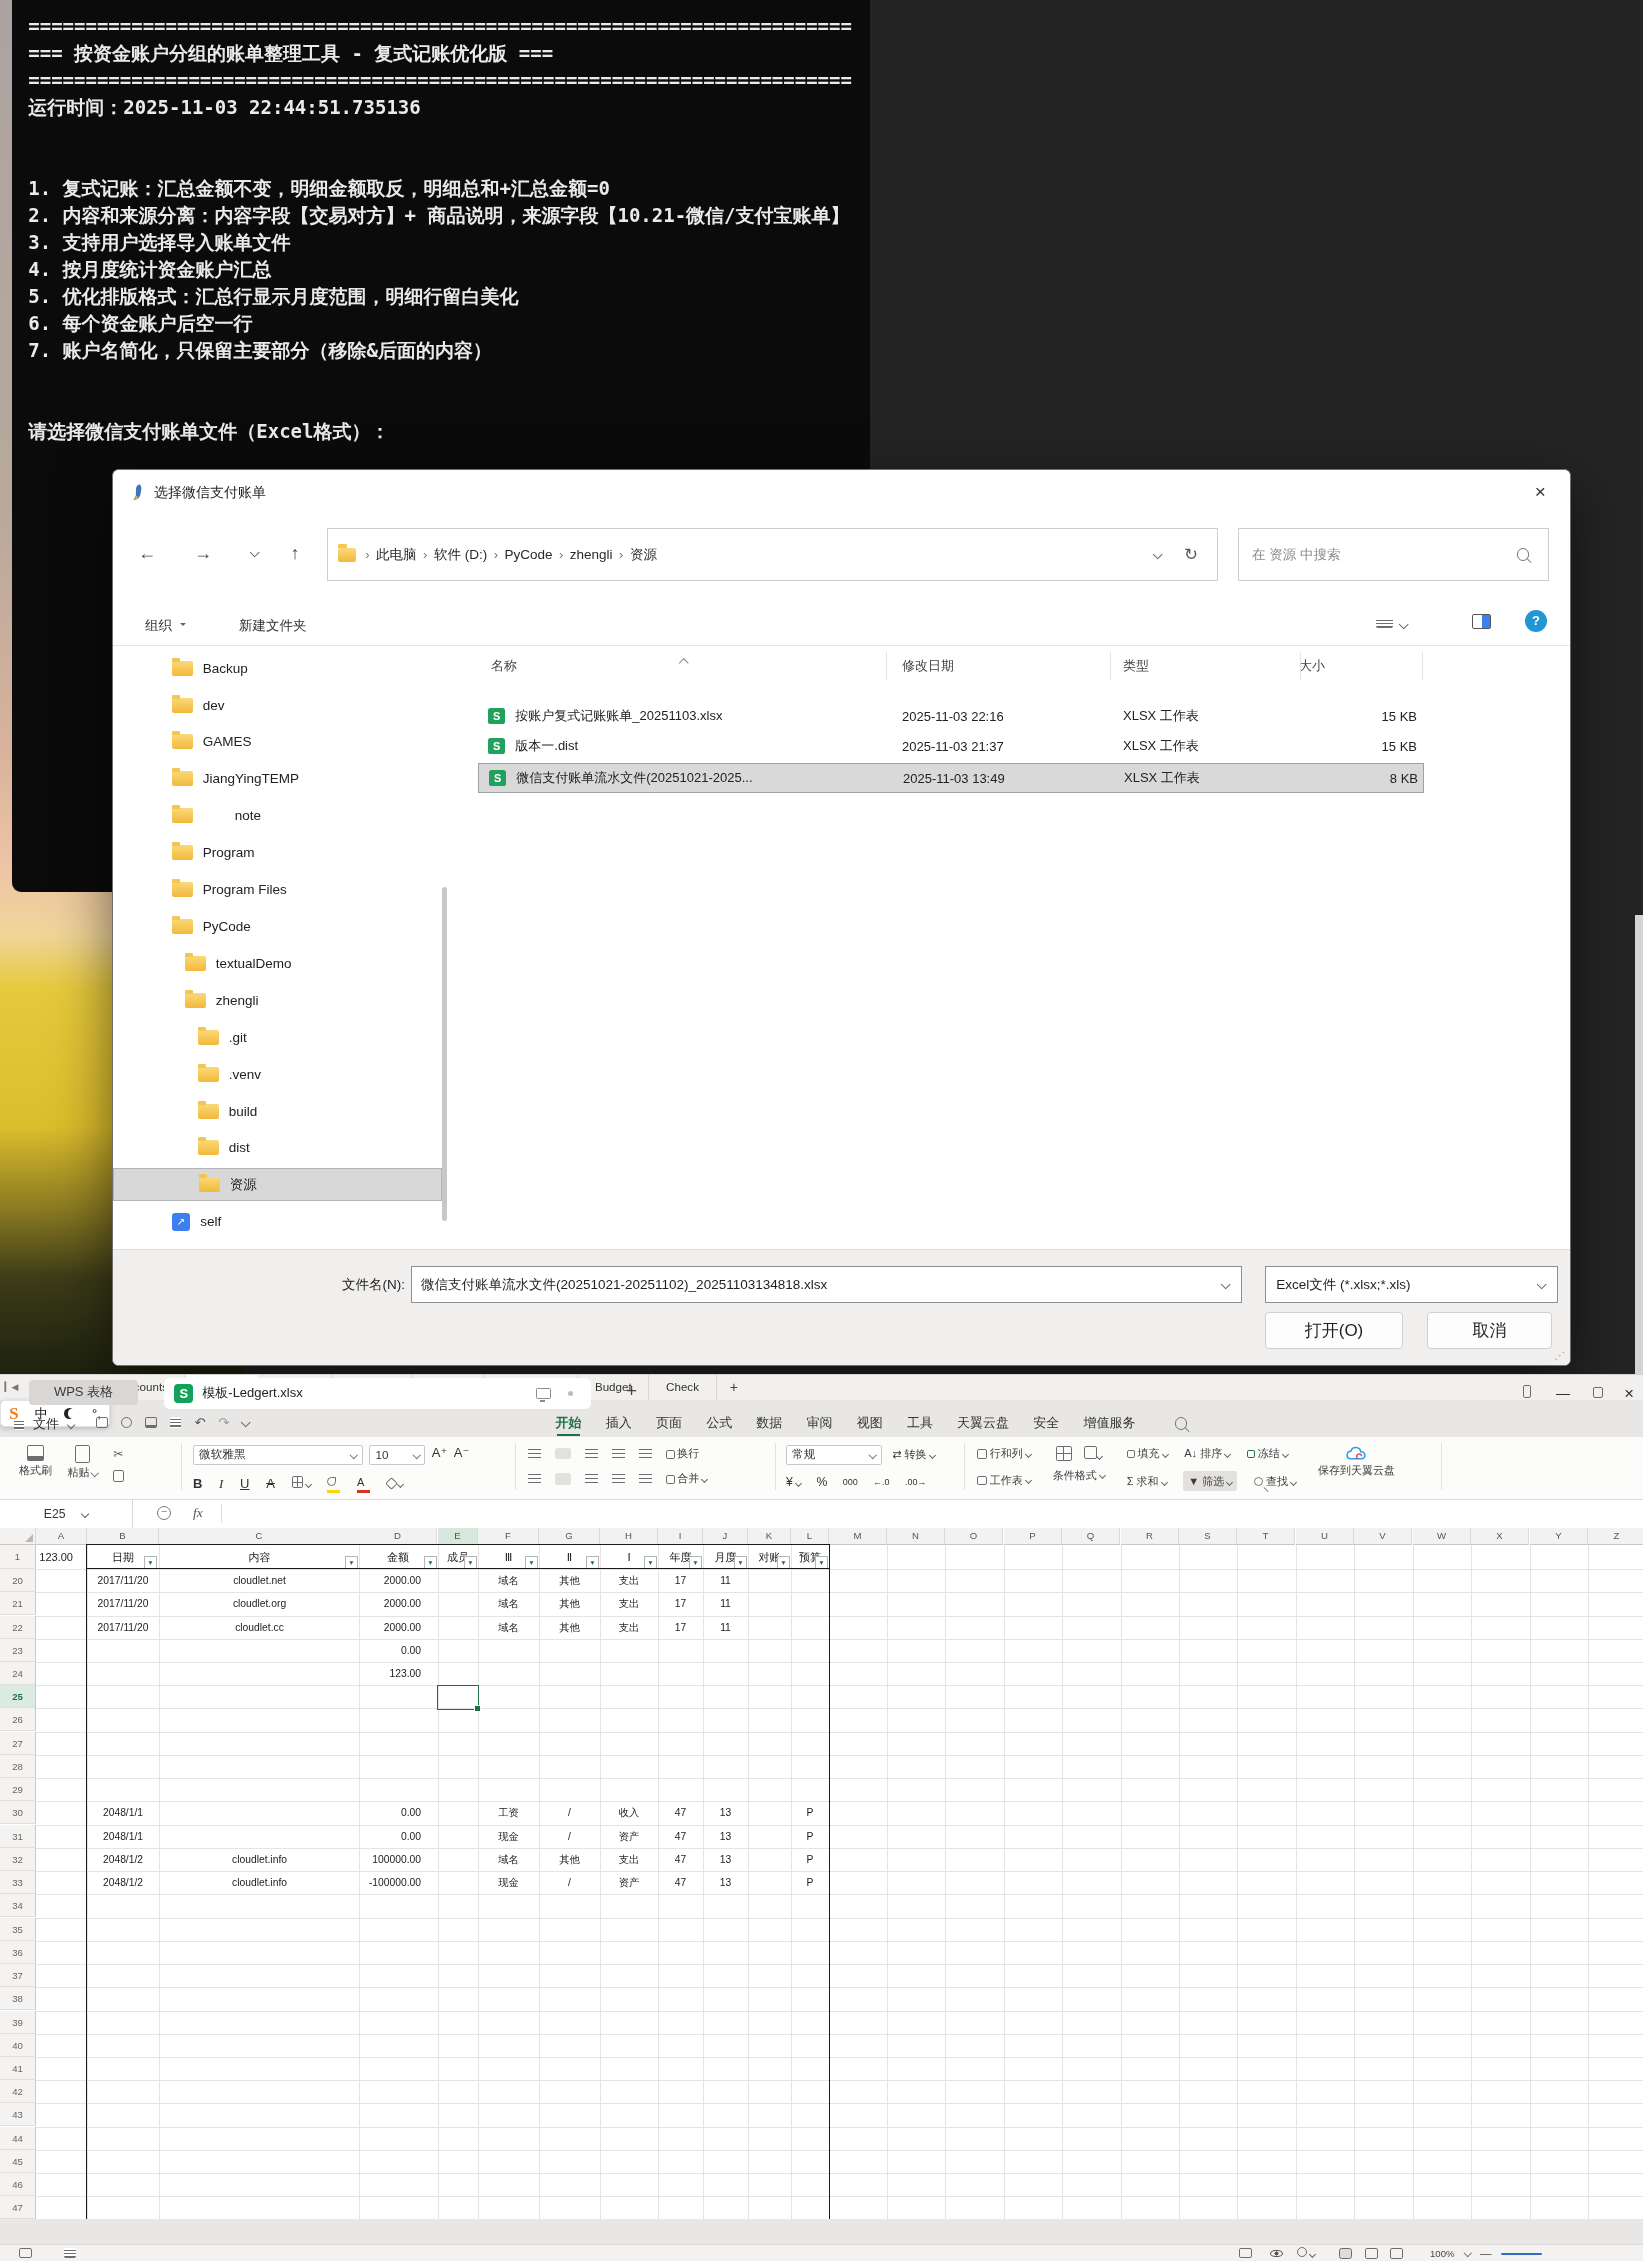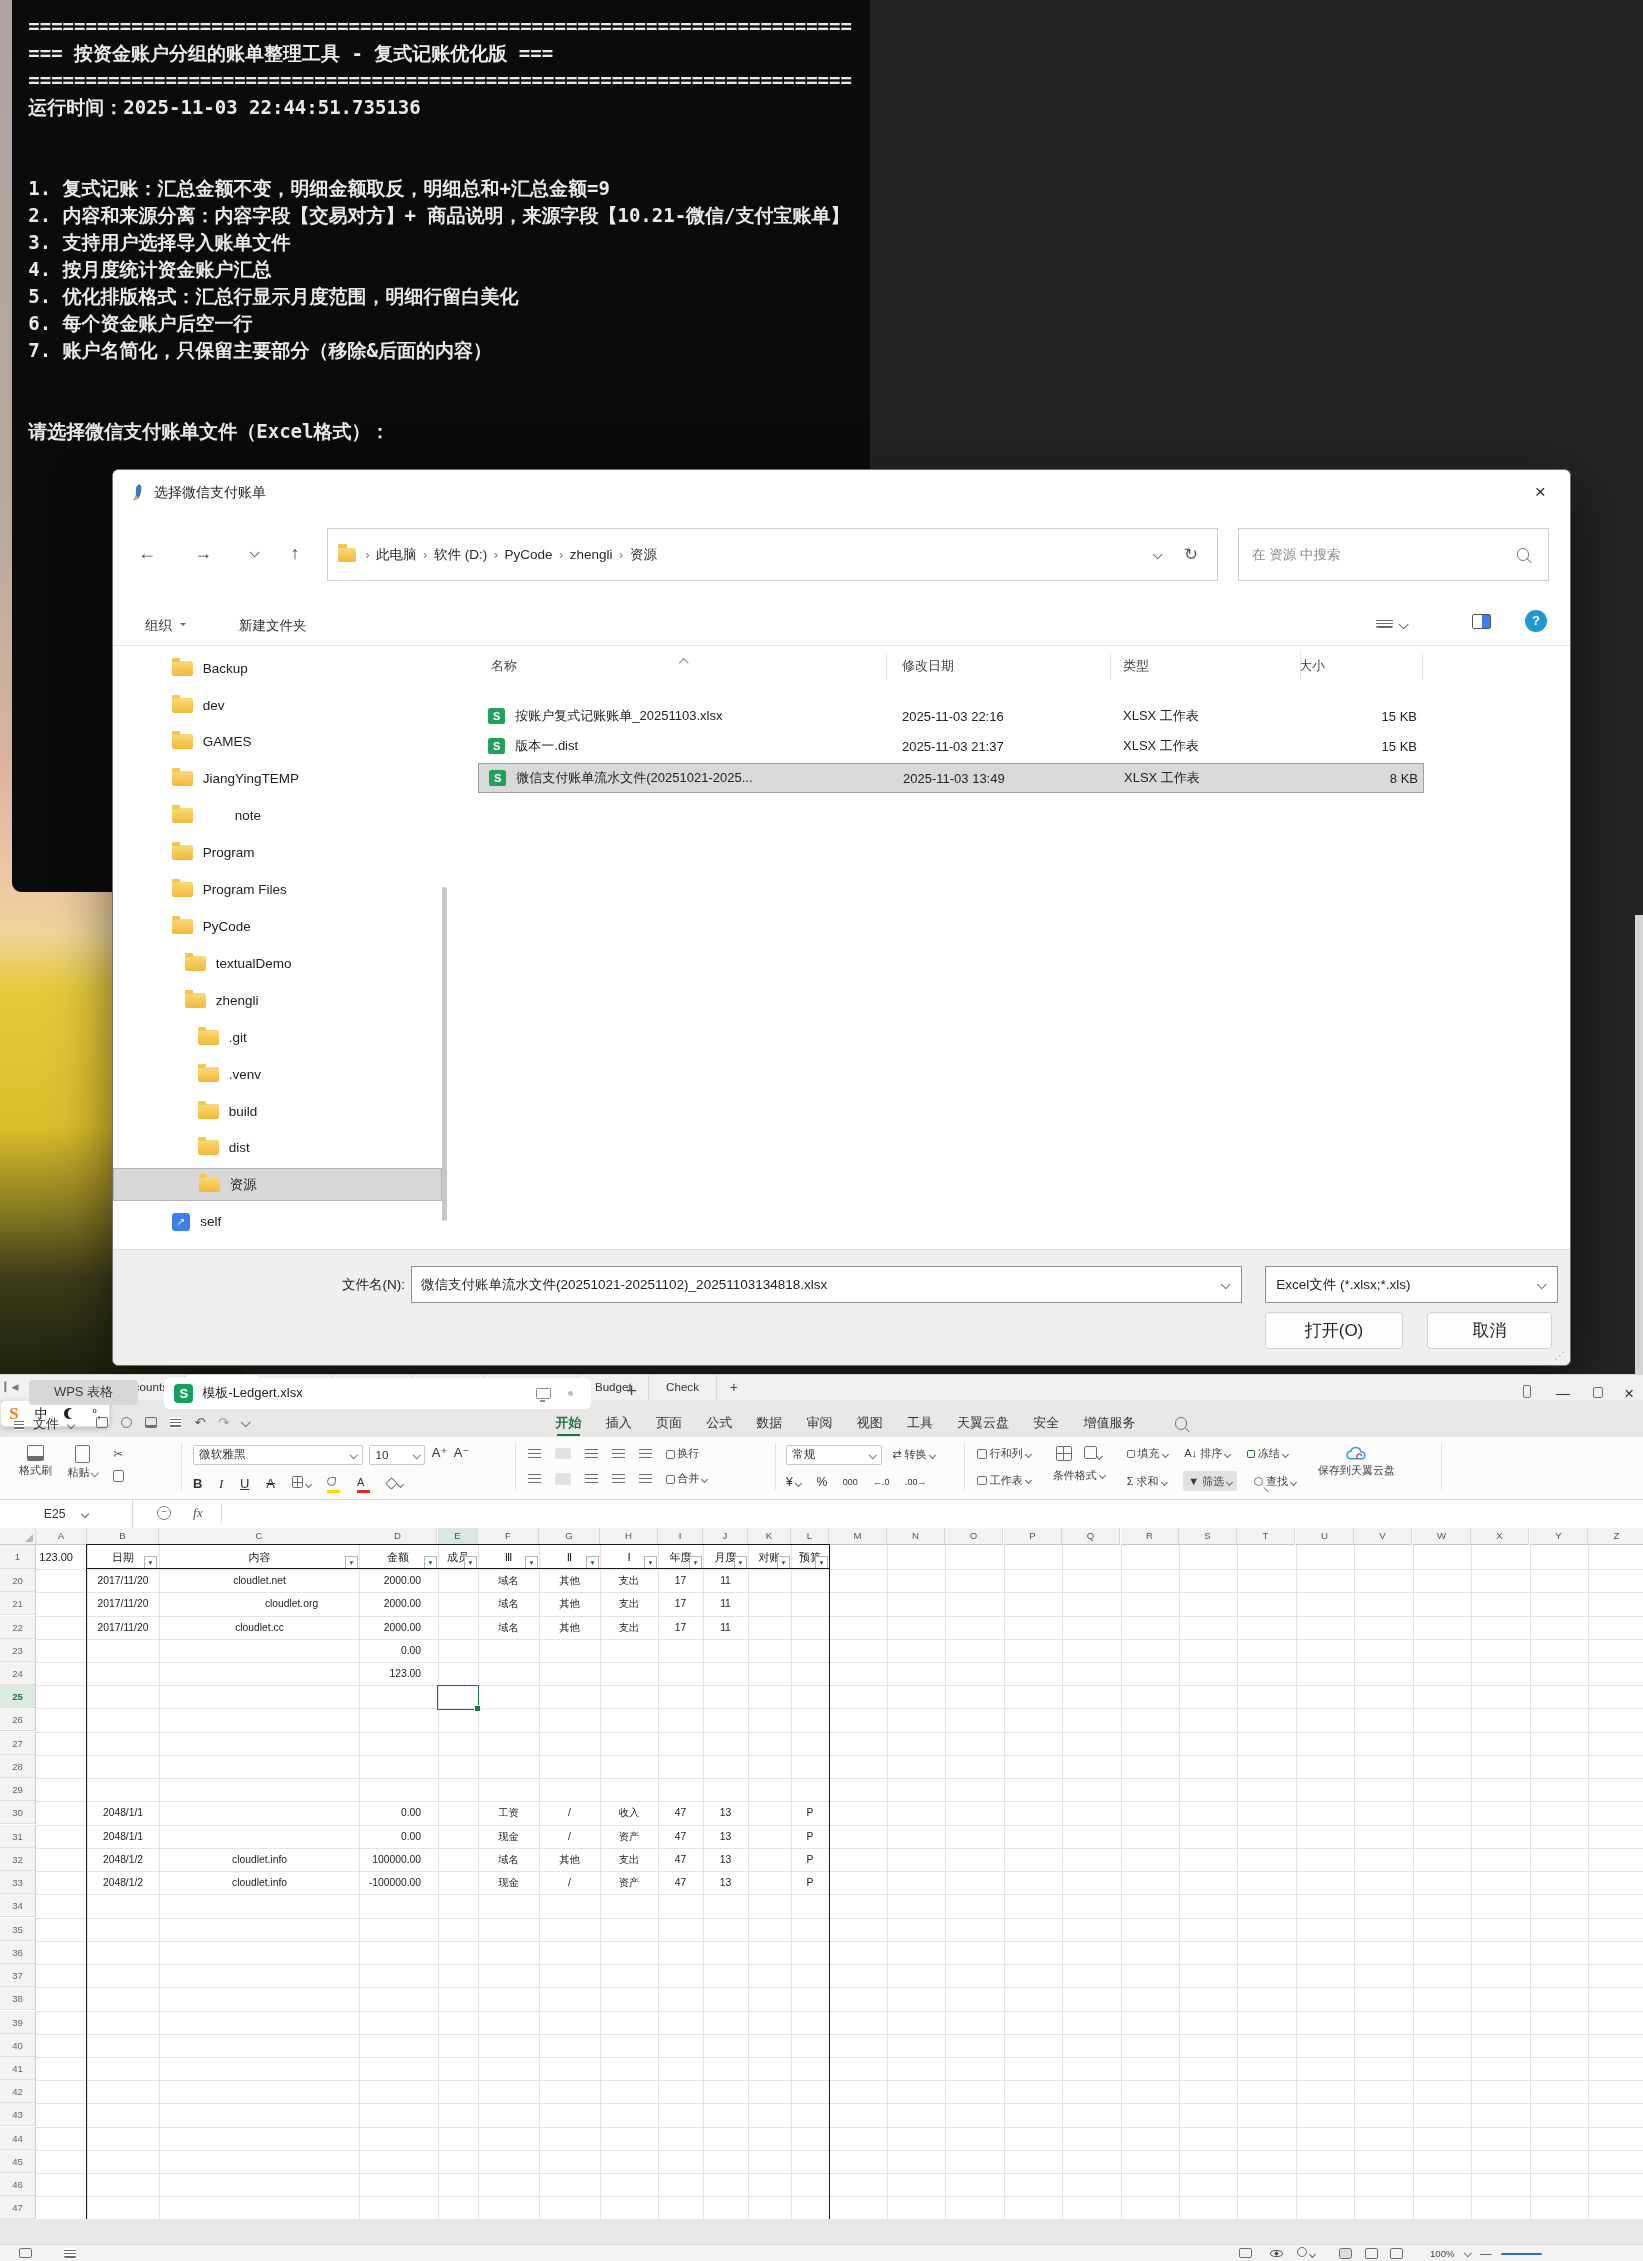--- a/index.html
+++ b/index.html
@@ -127,21 +127,21 @@
   <div id="wallpaper" class="abs"></div>
   <div id="right-strip" class="abs"></div>
 
   <div id="terminal" class="abs">
       <div class="tline">========================================================================</div>
       <div class="tline">=== 按资金账户分组的账单整理工具 - 复式记账优化版 ===</div>
       <div class="tline">========================================================================</div>
       <div class="tline">运行时间：2025-11-03 22:44:51.735136</div>
       <div class="tline"> </div>
       <div class="tline"> </div>
-      <div class="tline">1. 复式记账：汇总金额不变，明细金额取反，明细总和+汇总金额=9</div>
+      <div class="tline">1. 复式记账：汇总金额不变，明细金额取反，明细总和+汇总金额=0</div>
       <div class="tline">2. 内容和来源分离：内容字段【交易对方】+ 商品说明，来源字段【10.21-微信/支付宝账单】</div>
       <div class="tline">3. 支持用户选择导入账单文件</div>
       <div class="tline">4. 按月度统计资金账户汇总</div>
       <div class="tline">5. 优化排版格式：汇总行显示月度范围，明细行留白美化</div>
       <div class="tline">6. 每个资金账户后空一行</div>
       <div class="tline">7. 账户名简化，只保留主要部分（移除&amp;后面的内容）</div>
       <div class="tline"> </div>
       <div class="tline"> </div>
       <div class="tline">请选择微信支付账单文件（Excel格式）：</div>
     </div>
@@ -622,21 +622,21 @@
         <div class="abs gutter" style="top: 668px; width: 36px; height: 23px; line-height: 23px;">47</div>
         <div class="abs cell" style="left: 87px; width: 72px; top: 41px;">2017/11/20</div>
         <div class="abs cell" style="left: 159px; width: 201px; top: 41px;">cloudlet.net</div>
         <div class="abs cell" style="left: 359px; width: 62px; top: 41px; text-align: right; padding-right: 16.7px;">2000.00</div>
         <div class="abs cell" style="left: 478px; width: 61px; top: 41px;">域名</div>
         <div class="abs cell" style="left: 539px; width: 61px; top: 41px;">其他</div>
         <div class="abs cell" style="left: 600px; width: 58px; top: 41px;">支出</div>
         <div class="abs cell" style="left: 658px; width: 45px; top: 41px;">17</div>
         <div class="abs cell" style="left: 703px; width: 45px; top: 41px;">11</div>
         <div class="abs cell" style="left: 87px; width: 72px; top: 64px;">2017/11/20</div>
-        <div class="abs cell" style="left: 159px; width: 201px; top: 64px; margin-left: 32px;">cloudlet.org</div>
+        <div class="abs cell" style="left: 159px; width: 201px; top: 64px;">cloudlet.org</div>
         <div class="abs cell" style="left: 359px; width: 62px; top: 64px; text-align: right; padding-right: 16.7px;">2000.00</div>
         <div class="abs cell" style="left: 478px; width: 61px; top: 64px;">域名</div>
         <div class="abs cell" style="left: 539px; width: 61px; top: 64px;">其他</div>
         <div class="abs cell" style="left: 600px; width: 58px; top: 64px;">支出</div>
         <div class="abs cell" style="left: 658px; width: 45px; top: 64px;">17</div>
         <div class="abs cell" style="left: 703px; width: 45px; top: 64px;">11</div>
         <div class="abs cell" style="left: 87px; width: 72px; top: 88px;">2017/11/20</div>
         <div class="abs cell" style="left: 159px; width: 201px; top: 88px;">cloudlet.cc</div>
         <div class="abs cell" style="left: 359px; width: 62px; top: 88px; text-align: right; padding-right: 16.7px;">2000.00</div>
         <div class="abs cell" style="left: 478px; width: 61px; top: 88px;">域名</div>

